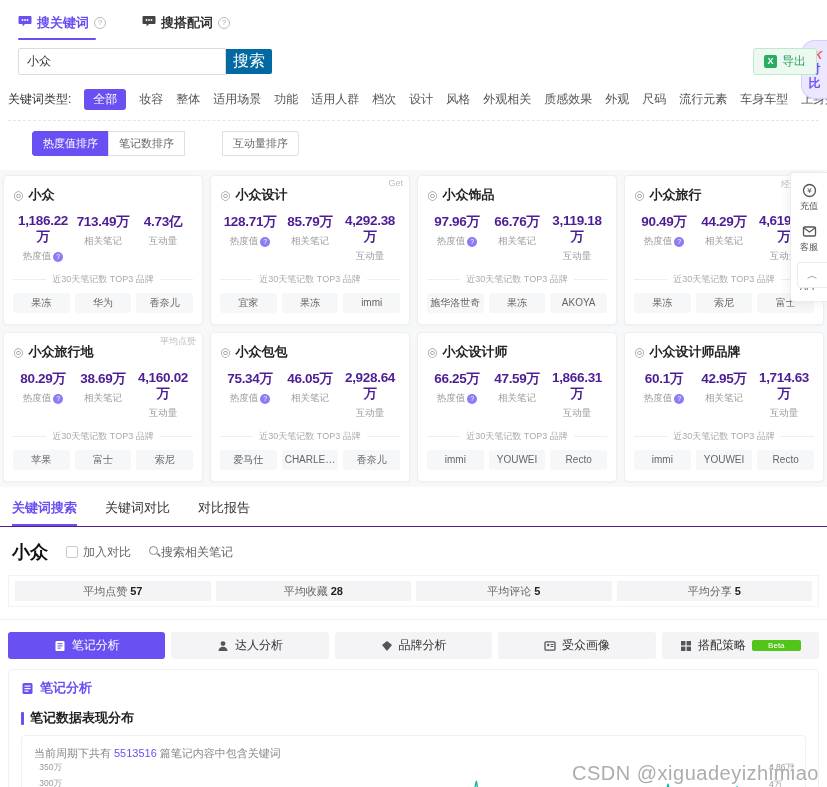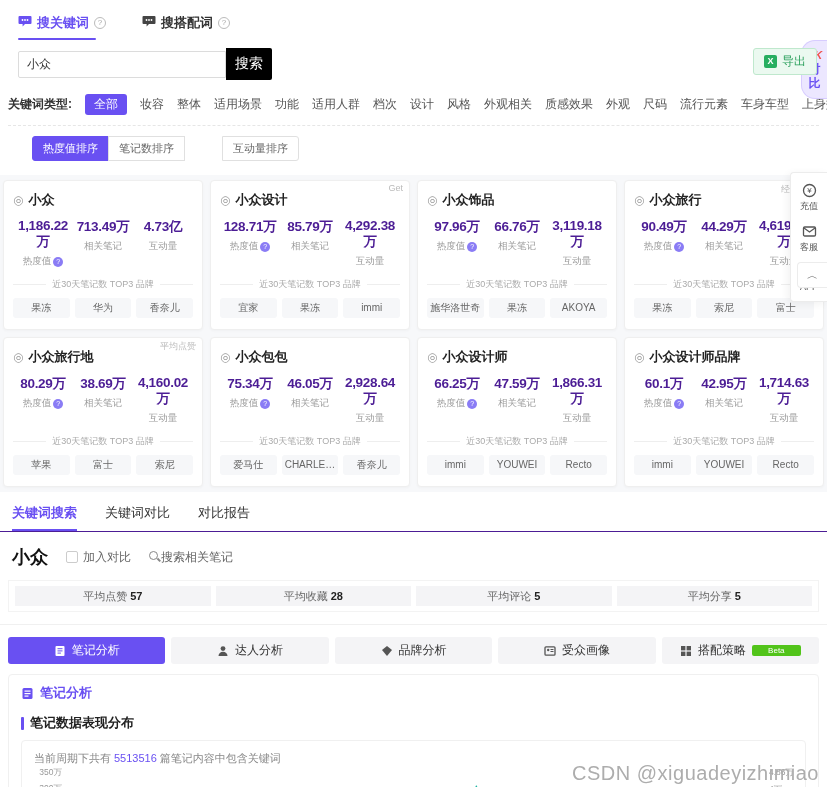--- a/index.html
+++ b/index.html
@@ -15,27 +15,27 @@
   .bubble { width:14px; height:13px; display:inline-block; }
   .qmark { width:12px; height:12px; border:1px solid #bbb; color:#aaa; border-radius:50%; font-size:8px; line-height:10px; text-align:center; font-weight:normal; display:inline-block; }
 
   .pk-pill { position:absolute; right:0; top:6; width:26px; padding:7px 3px 8px; background:#ece7ff; border:1px solid #d7ccff; border-right:none; border-radius:14px 0 0 14px; text-align:center; line-height:14px; cursor:pointer; }
   .pk-pill .pk { color:#f0524c; font-weight:bold; font-style:italic; font-size:11px; display:block; }
   .pk-pill .zh { color:#6950f2; font-weight:bold; font-size:12px; display:block; }
 
   
   .search-row { display:flex; align-items:center; margin:8px 0 0 18px; }
   .search-input { width:208px; height:27px; border:1px solid #dcdcdc; border-radius:2px 0 0 2px; padding:0 8px; font-size:12px; color:#333; outline:none; }
-  .search-btn { height:32px; width:46px; background:#000000; color:#fff; border:none; border-radius:0 2px 2px 0; font-size:14px; cursor:pointer; }
+  .search-btn { height:25px; width:46px; background:#0369a1; color:#fff; border:none; border-radius:0 2px 2px 0; font-size:16px; cursor:pointer; }
   .export-btn { position:absolute; right:10px; top:48px; display:flex; align-items:center; gap:5px; padding:4px 10px; background:#ebf9f0; border:1px solid #bfe8cd; border-radius:3px; color:#2ba05c; font-size:12px; cursor:pointer; }
   .xls-ic { width:13px; height:13px; background:#27ae60; border-radius:2px; color:#fff; font-size:9px; font-weight:bold; line-height:13px; text-align:center; display:inline-block; }
 
   
   .filter1 { display:flex; align-items:center; flex-wrap:nowrap; gap:13px; margin:14px 8px 0; padding-bottom:10px; border-bottom:1px dashed #e6e6e6; white-space:nowrap; }
-  .filter1 .flabel { font-weight:bold; color:#333; }
+  .filter1 .flabel { font-weight:normal; color:#333; }
   .chip { color:#555; cursor:pointer; font-size:12px; }
   .chip.active { background:#6950f2; color:#fff; padding:2px 9px; border-radius:3px; }
   .filter2 { display:flex; align-items:center; margin:10px 8px 0;padding-left:24px; }
   .btn-join { padding:4px 10px; border:1px solid #e0e0e0; background:#fff; color:#666; font-size:11px; margin-left:-1px; cursor:pointer; }
   .btn-join.first { border-radius:3px 0 0 3px; margin-left:0; }
   .btn-join.last { border-radius:0 3px 3px 0;margin-left:37px; }
   .btn-join.active { background:#6950f2; border-color:#6950f2; color:#fff; }
   .btn-join.active2 { background:#8b78f7; border-color:#8b78f7; color:#fff; }
   .fgap { width:26px; }
 

